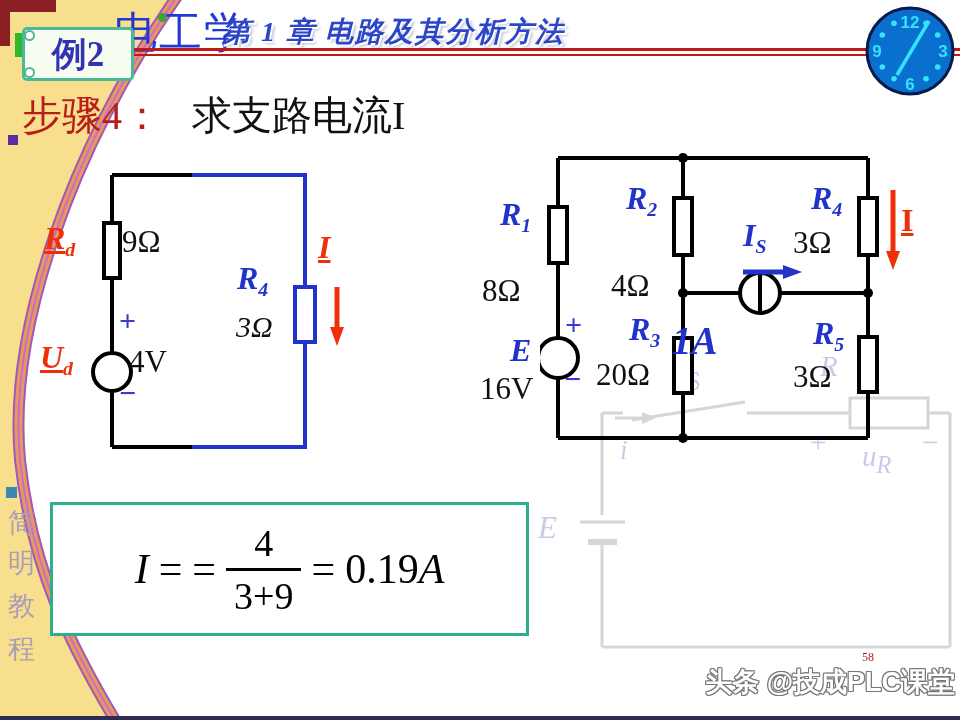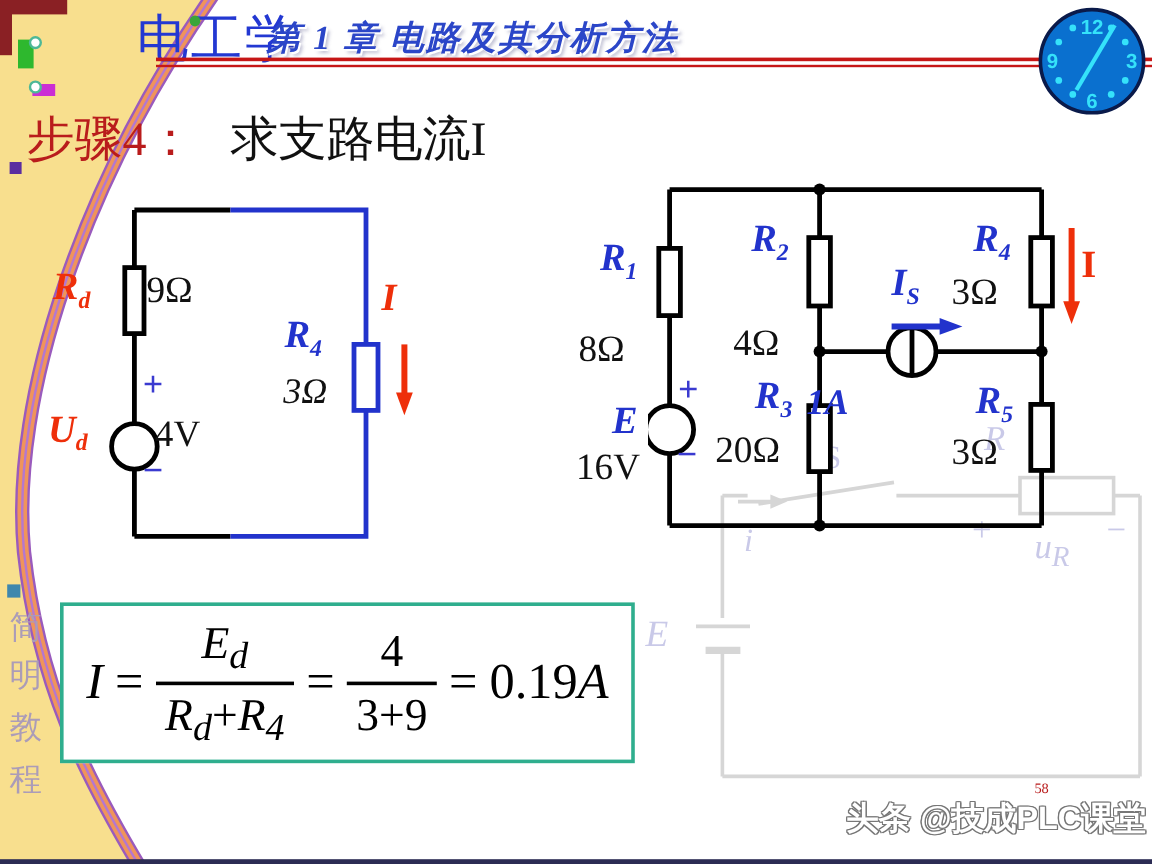--- a/index.html
+++ b/index.html
@@ -18,21 +18,21 @@
   .logo-dot{left:158px;top:13px;width:9px;height:9px;border-radius:50%;background:#3aa53a;z-index:2;}
   .chapter{left:222px;top:13px;z-index:1;font-size:28px;font-style:italic;font-weight:bold;color:#2b46c8;letter-spacing:2px;text-shadow:1.5px 1.5px 0 #ffffff,3px 3px 3px rgba(60,60,120,0.35);}
   .redline1{left:130px;top:48px;width:830px;height:3px;background:#c61616;z-index:1;}
   .redline2{left:130px;top:54px;width:830px;height:2px;background:#c61616;z-index:1;}
   .step-title{left:22px;top:88px;z-index:2;font-size:40px;white-space:nowrap;}
   .step-title .step{color:#b91c1c;}
   .step-title .task{color:#111;margin-left:30px;}
   
   .lbl{position:absolute;z-index:5;line-height:1;white-space:nowrap;}
   .blue{color:#2233cc;font-style:italic;font-weight:bold;font-size:32px;}
-  .red{color:#ee2f0a;font-style:italic;font-weight:bold;font-size:32px;}
+  .red{color:#ee2f0a;font-style:italic;font-weight:bold;font-size:32px;text-decoration:underline;}
   .val{color:#111;font-size:31px;}
   .vali{color:#111;font-size:30px;font-style:italic;}
   .sign{color:#3a3ad0;font-size:30px;font-weight:bold;}
   .lbl sub{font-size:0.62em;}
   
   .ghost-lbl{position:absolute;z-index:1;color:#9e9ed6;opacity:0.55;line-height:1;white-space:nowrap;}
   
   .formula-box{left:50px;top:502px;width:473px;height:128px;border:3px solid #2fae8e;background:#fff;z-index:3;display:flex;align-items:center;justify-content:center;gap:10px;font-size:42px;font-style:italic;color:#000;}
   .frac{display:inline-flex;flex-direction:column;align-items:center;font-size:38px;}
   .frac .num{padding:0 8px 3px;}
@@ -60,20 +60,23 @@
   <div class="abs corner-a"></div>
   <div class="abs corner-b"></div>
   <div class="abs green-tab"></div>
   <div class="abs magenta-tab"></div>
   <div class="abs purple-sq"></div>
   <div class="abs teal-sq"></div>
 
   <div class="abs logo">电工学</div>
   <div class="abs logo-dot"></div>
 
+  <div class="abs example-badge">
+    <span>例2</span>
+  </div>
   <div class="abs curl" style="left:24px;top:30px;"></div>
   <div class="abs curl" style="left:24px;top:67px;"></div>
 
   <div class="abs chapter">第 1 章  电路及其分析方法</div>
   <div class="abs redline1"></div>
   <div class="abs redline2"></div>
 
   <div class="abs step-title">
     <span class="step">步骤4：</span><span class="task">求支路电流I</span>
   </div>
@@ -169,34 +172,30 @@
   <span class="lbl val" style="left:482px;top:243px;margin-top:32px;">8Ω</span>
   <span class="lbl blue" style="left:626px;top:182px;"><span>R</span><sub>2</sub></span>
   <span class="lbl val" style="left:611px;top:226px;margin-top:44px;">4Ω</span>
   <span class="lbl blue" style="left:629px;top:313px;"><span>R</span><sub>3</sub></span>
   <span class="lbl val" style="left:596px;top:359px;">20Ω</span>
   <span class="lbl blue" style="left:811px;top:182px;"><span>R</span><sub>4</sub></span>
   <span class="lbl val" style="left:793px;top:227px;">3Ω</span>
   <span class="lbl blue" style="left:813px;top:317px;"><span>R</span><sub>5</sub></span>
   <span class="lbl val" style="left:793px;top:361px;">3Ω</span>
   <span class="lbl blue" style="left:743px;top:219px;"><span>I</span><sub>S</sub></span>
-  <span class="lbl blue" style="left:672px;top:321px;font-size:30px;">1A</span>
+  <span class="lbl blue" style="left:672px;top:321px;font-size:39px;">1A</span>
   <span class="lbl blue" style="left:510px;top:334px;">E</span>
   <span class="lbl val" style="left:480px;top:373px;">16V</span>
   <span class="lbl sign" style="left:565px;top:310px;">+</span>
   <span class="lbl sign" style="left:564px;top:364px;">−</span>
   <span class="lbl red" style="left:901px;top:204px;font-style:normal;">I</span>
 
   <div class="abs formula-box">
     <span>I</span>
     <span class="upright">=</span>
-    <span class="frac">
-      <span class="num"><span>E</span><sub>d</sub></span>
-      <span class="den"><span>R</span><sub>d</sub><span class="upright">+</span><span>R</span><sub>4</sub></span>
-    </span>
     <span class="upright">=</span>
     <span class="frac upright">
       <span class="num">4</span>
       <span class="den">3+9</span>
     </span>
     <span class="upright">=</span>
     <span><span class="upright">0.19</span><span>A</span></span>
   </div>
 
   <span class="side-char" style="top:505px;">简</span>

